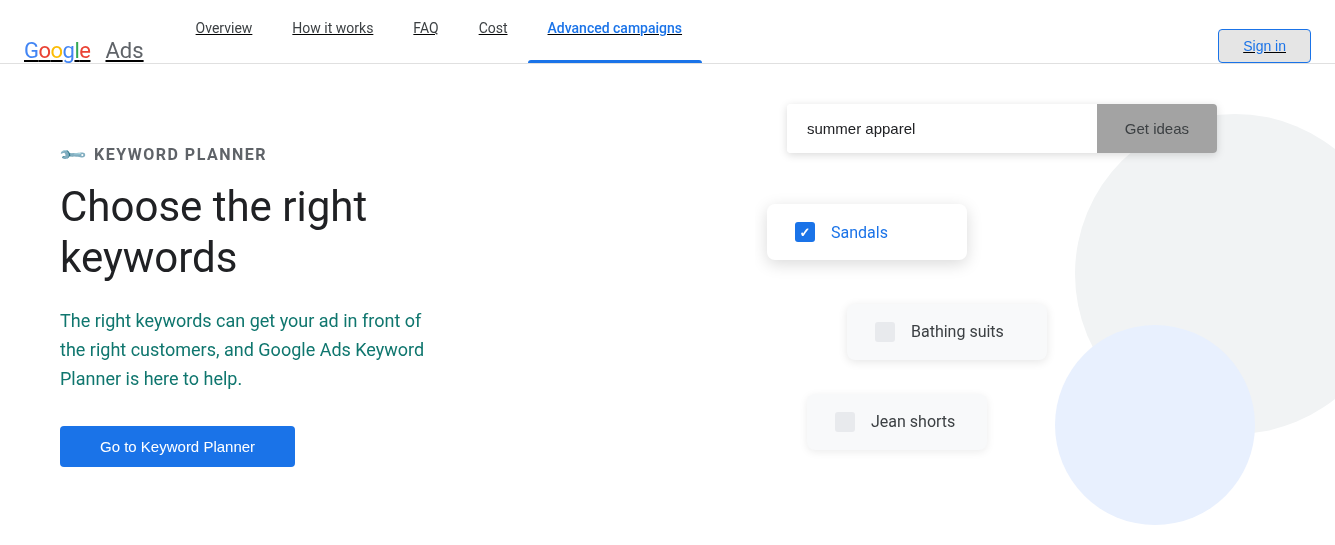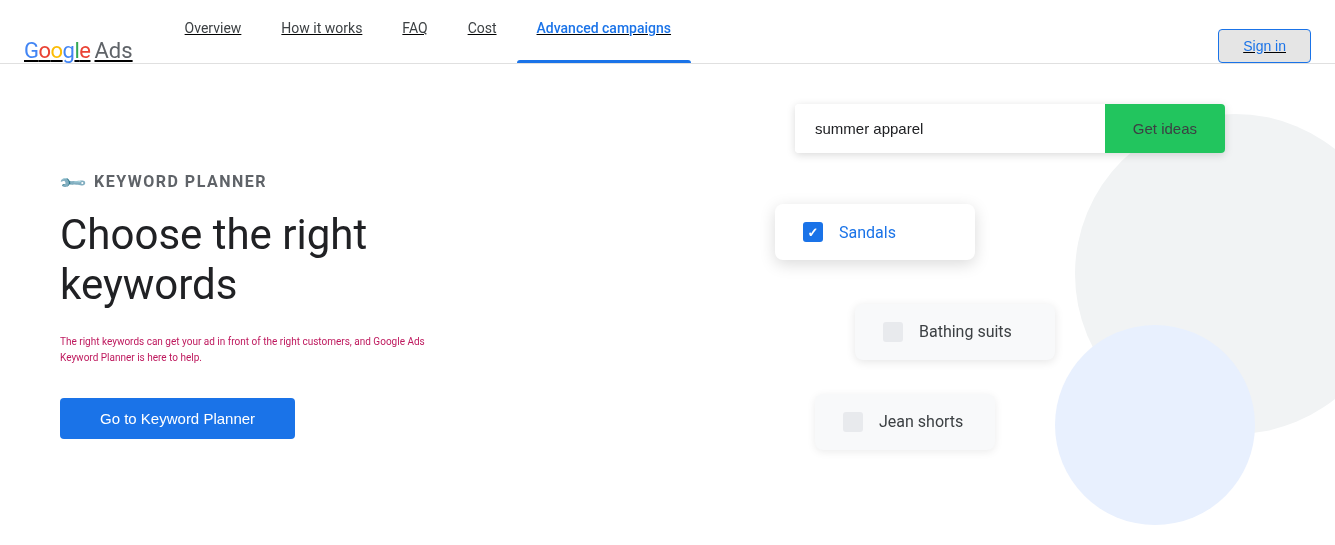--- a/index.html
+++ b/index.html
@@ -38,21 +38,21 @@
     .logo-g { color: #4285F4; }
     .logo-o1 { color: #EA4335; }
     .logo-o2 { color: #FBBC05; }
     .logo-g2 { color: #4285F4; }
     .logo-l { color: #34A853; }
     .logo-e { color: #EA4335; }
     .logo-ads {
       font-size: 22px;
       color: #5f6368;
       font-weight: 400;
-      margin-left: 2px;
+      margin-left: 13px;
     }
 
     .nav-links {
       display: flex;
       align-items: center;
       gap: 0;
       flex: 1;
     }
     .nav-link {
       font-size: 14px;
@@ -134,22 +134,22 @@
 
     .headline {
       font-size: 42px;
       font-weight: 400;
       color: #202124;
       line-height: 1.2;
       margin-bottom: 24px;
     }
 
     .description {
-      font-size: 10px;
-      color: #be185d;
+      font-size: 18px;
+      color: #0f766e;
       line-height: 1.6;
       max-width: 380px;
       margin-bottom: 32px;
     }
 
     .cta-btn {
       display: inline-block;
       padding: 12px 40px;
       background: #1a73e8;
       color: #fff;
@@ -167,21 +167,21 @@
       position: relative;
       display: flex;
       align-items: center;
       justify-content: center;
       overflow: hidden;
     }
 
     
     .demo-container {
       position: absolute;
-      right: 0;
+      right: 8px;
       top: 0;
       width: 580px;
       height: 100%;
     }
 
     
     .search-bar {
       position: absolute;
       top: 40px;
       left: 40px;
@@ -196,21 +196,21 @@
       flex: 1;
       padding: 16px 20px;
       font-size: 15px;
       color: #202124;
       background: #fff;
       border: none;
       outline: none;
     }
     .get-ideas-btn {
       padding: 16px 28px;
-      background: #22c55e;
+      background: #a3a3a3;
       border: none;
       font-size: 15px;
       color: #3c4043;
       cursor: pointer;
       font-weight: 500;
       white-space: nowrap;
     }
 
     
     .sandals-card {

